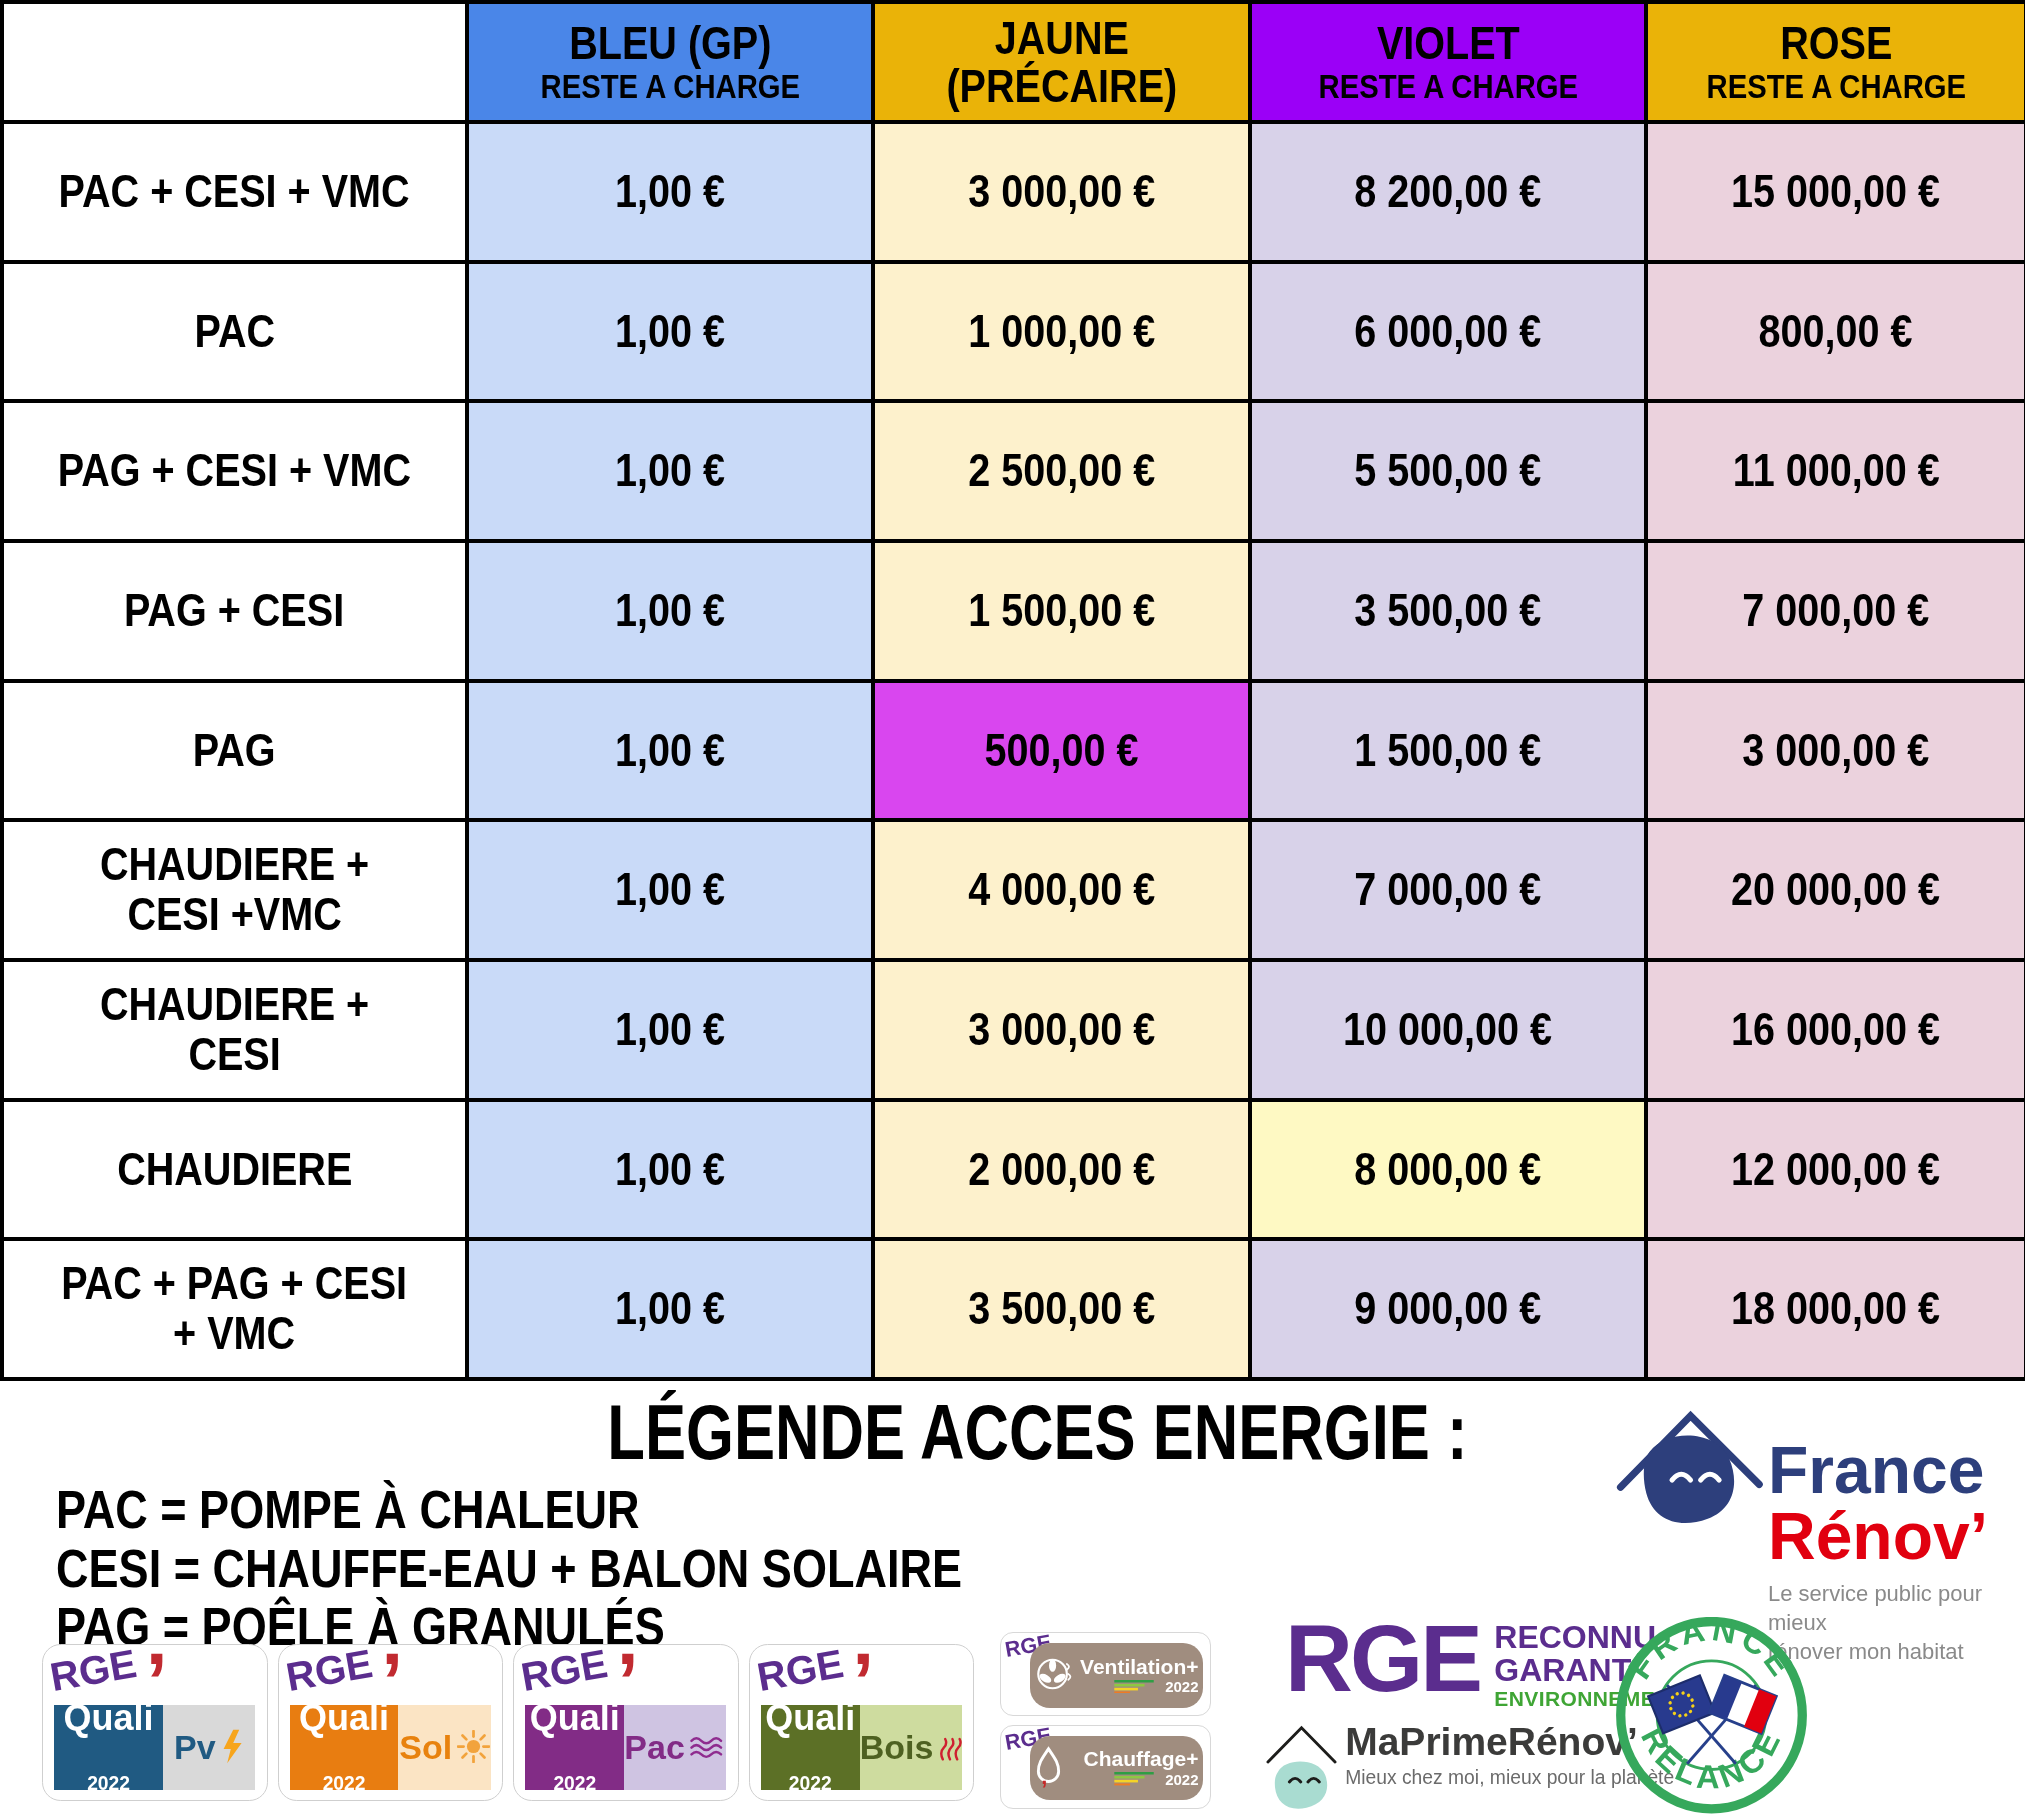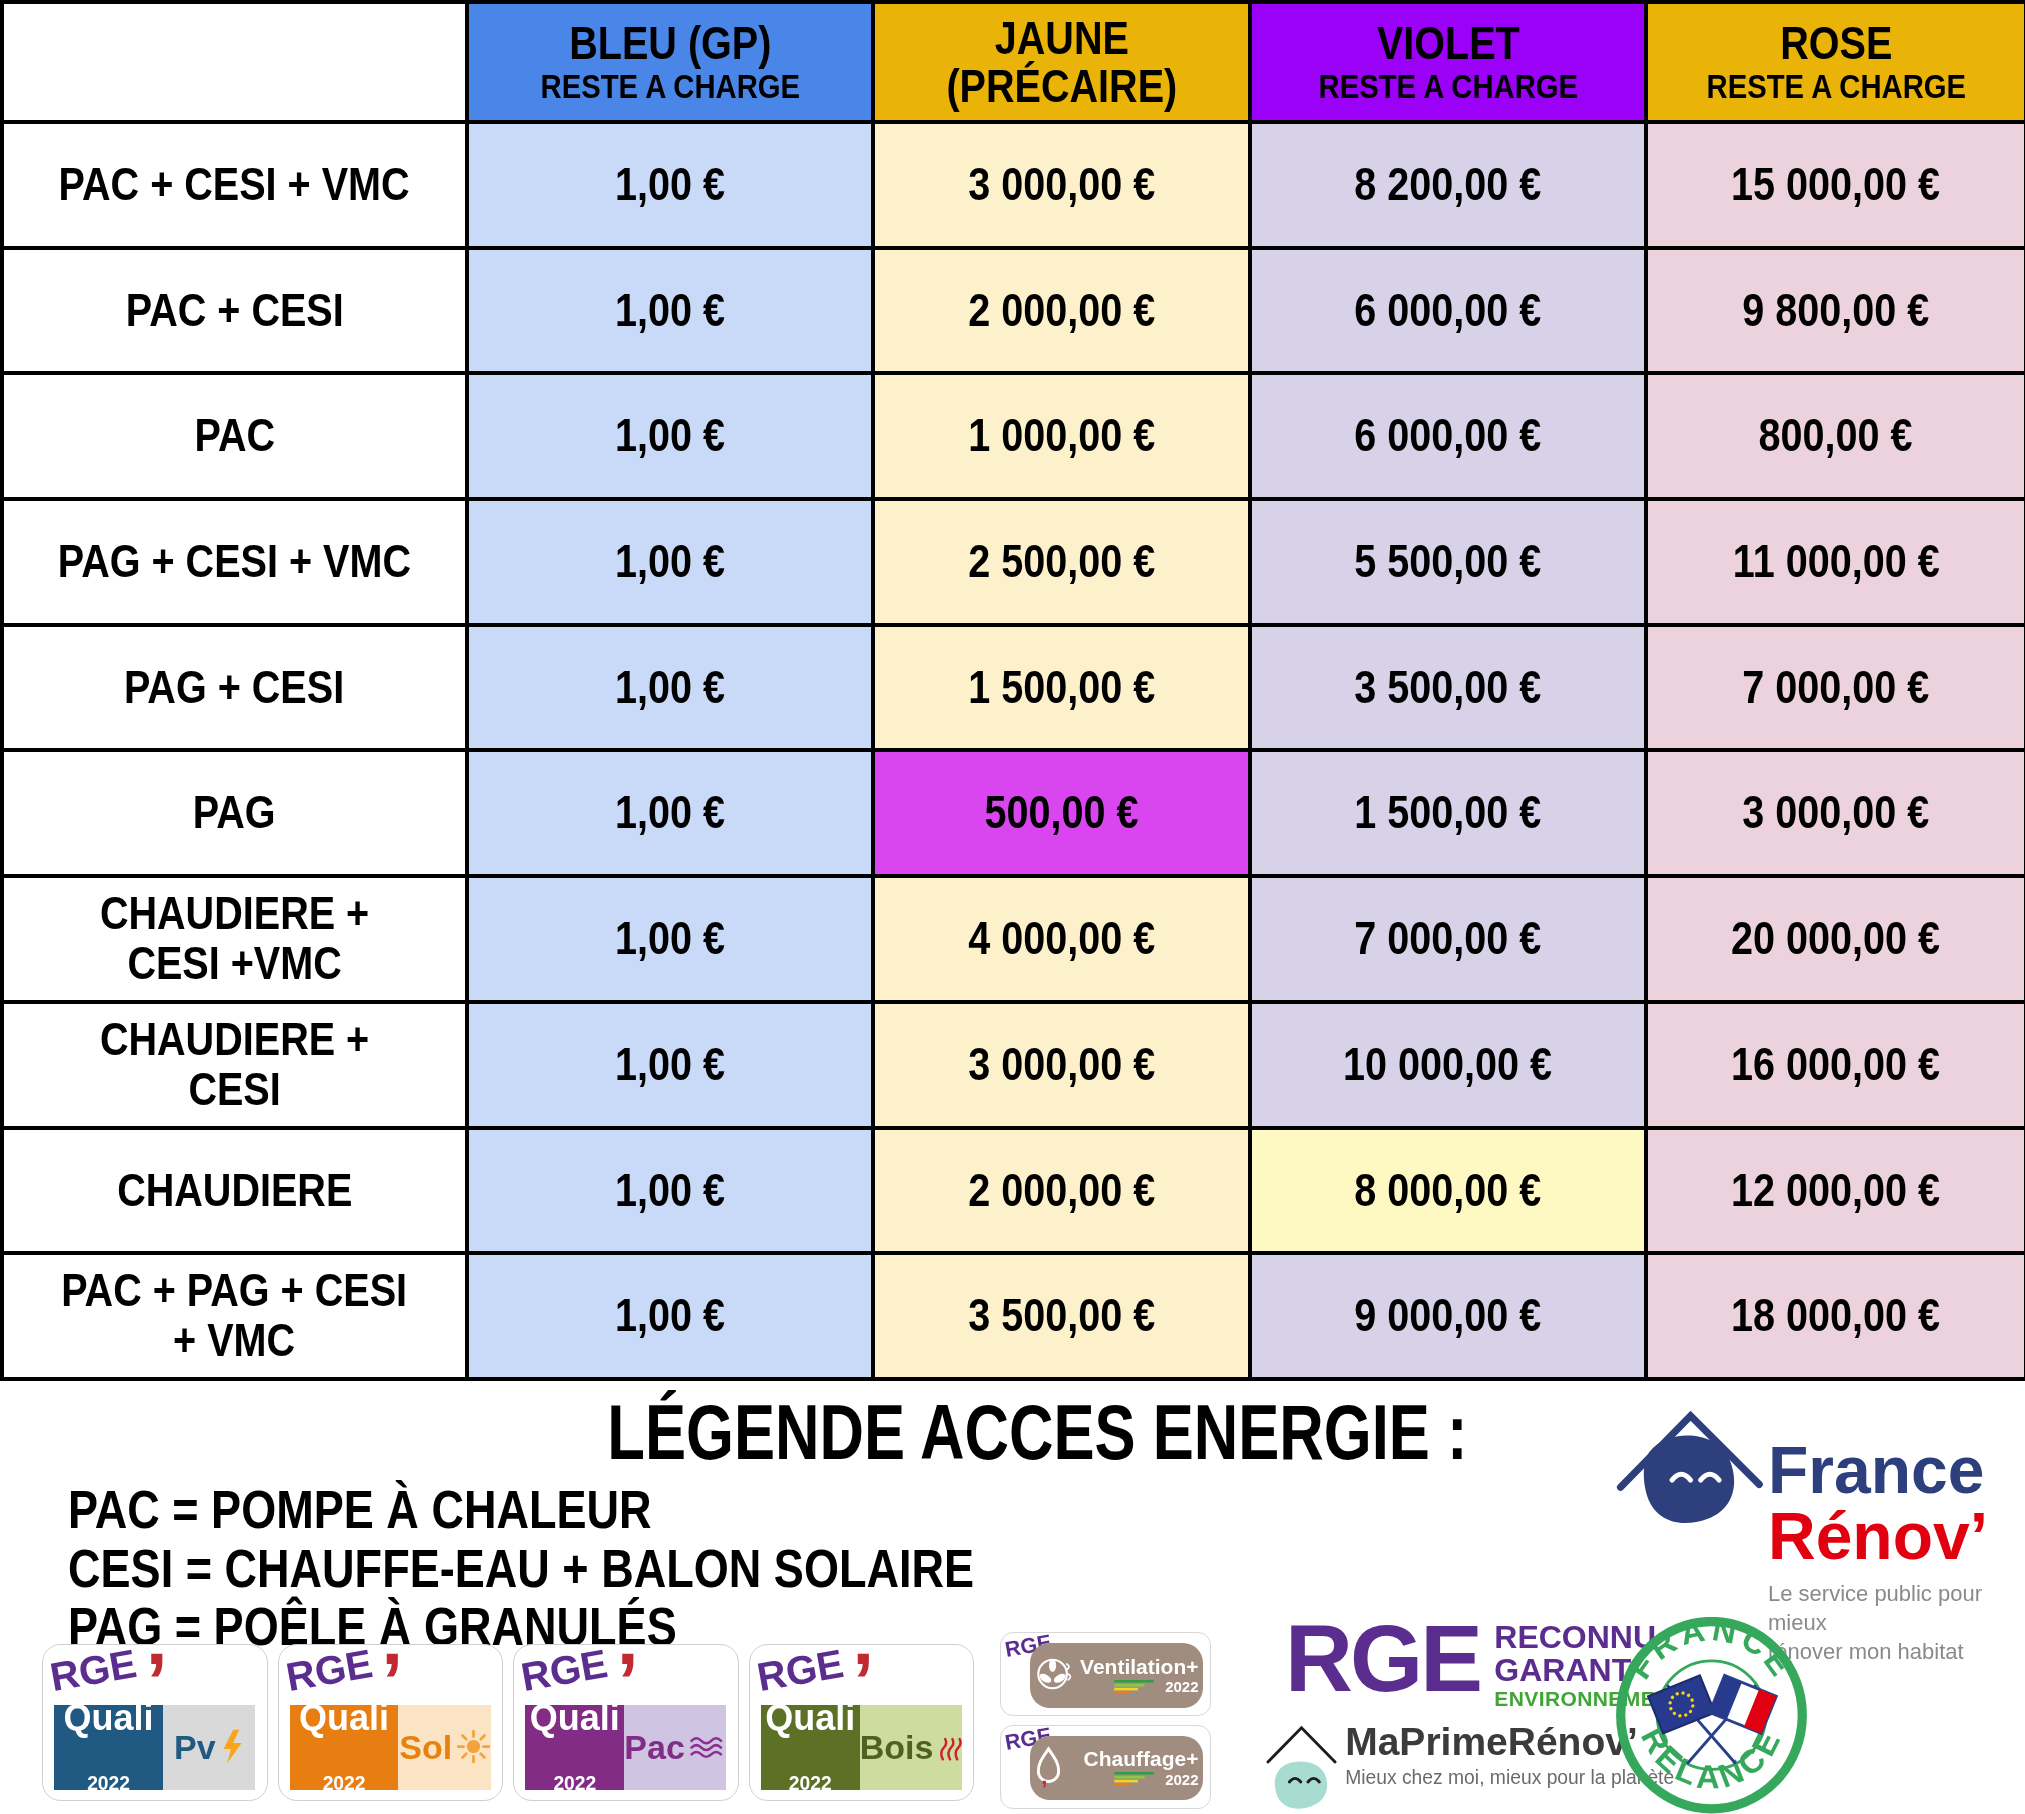--- a/index.html
+++ b/index.html
@@ -24,21 +24,21 @@
   table.price thead tr{height:120px;}
   table.price tbody tr{height:125px;}
   th .t1{display:block;font-size:46px;line-height:1.05;transform:scaleX(0.86);white-space:nowrap;}
   th .t2{display:block;font-size:34px;line-height:1.08;transform:scaleX(0.86);white-space:nowrap;}
   td .val,.rowlabel .lbl{font-size:46px;line-height:1.08;}
   th.corner{background:#fff;}
 
   
   .legend-title{position:absolute;left:1145px;top:1388px;transform:translateX(-50%);
     font-size:77px;font-weight:bold;white-space:nowrap;}
-  .legend-items{position:absolute;left:68px;top:1483px;font-size:53px;font-weight:bold;}
+  .legend-items{position:absolute;left:56px;top:1483px;font-size:53px;font-weight:bold;}
   .legend-items div{margin-bottom:5.7px;line-height:1.0;}
 
   
   .france-renov{position:absolute;left:1616px;top:1400px;width:411px;height:236px;}
   .france-renov .txt{position:absolute;left:152px;top:37px;line-height:1.0;}
   .fr-line1{font-size:66px;font-weight:bold;color:#2d3f7c;}
   .fr-line2{font-size:66px;font-weight:bold;color:#e1000f;}
   .fr-tag{margin-top:11.4px;font-size:22px;color:#8a8a8a;line-height:1.3;}
 
   
@@ -116,27 +116,20 @@
       </th>
     </tr>
   </thead>
   <tbody>
       <tr>
         <td class="rowlabel"><span class="cond lbl">PAC + CESI + VMC</span></td>
         <td style="background: rgb(201, 218, 248);"><span class="cond val">1,00 €</span></td>
         <td style="background: rgb(253, 241, 204);"><span class="cond val">3 000,00 €</span></td>
         <td style="background: rgb(216, 210, 233);"><span class="cond val">8 200,00 €</span></td>
         <td style="background: rgb(235, 210, 221);"><span class="cond val">15 000,00 €</span></td>
-      </tr>
-      <tr>
-        <td class="rowlabel"><span class="cond lbl">PAC + CESI</span></td>
-        <td style="background: rgb(201, 218, 248);"><span class="cond val">1,00 €</span></td>
-        <td style="background: rgb(253, 241, 204);"><span class="cond val">2 000,00 €</span></td>
-        <td style="background: rgb(216, 210, 233);"><span class="cond val">6 000,00 €</span></td>
-        <td style="background: rgb(235, 210, 221);"><span class="cond val">9 800,00 €</span></td>
       </tr>
       <tr>
         <td class="rowlabel"><span class="cond lbl">PAC</span></td>
         <td style="background: rgb(201, 218, 248);"><span class="cond val">1,00 €</span></td>
         <td style="background: rgb(253, 241, 204);"><span class="cond val">1 000,00 €</span></td>
         <td style="background: rgb(216, 210, 233);"><span class="cond val">6 000,00 €</span></td>
         <td style="background: rgb(235, 210, 221);"><span class="cond val">800,00 €</span></td>
       </tr>
       <tr>
         <td class="rowlabel"><span class="cond lbl">PAG + CESI + VMC</span></td>

